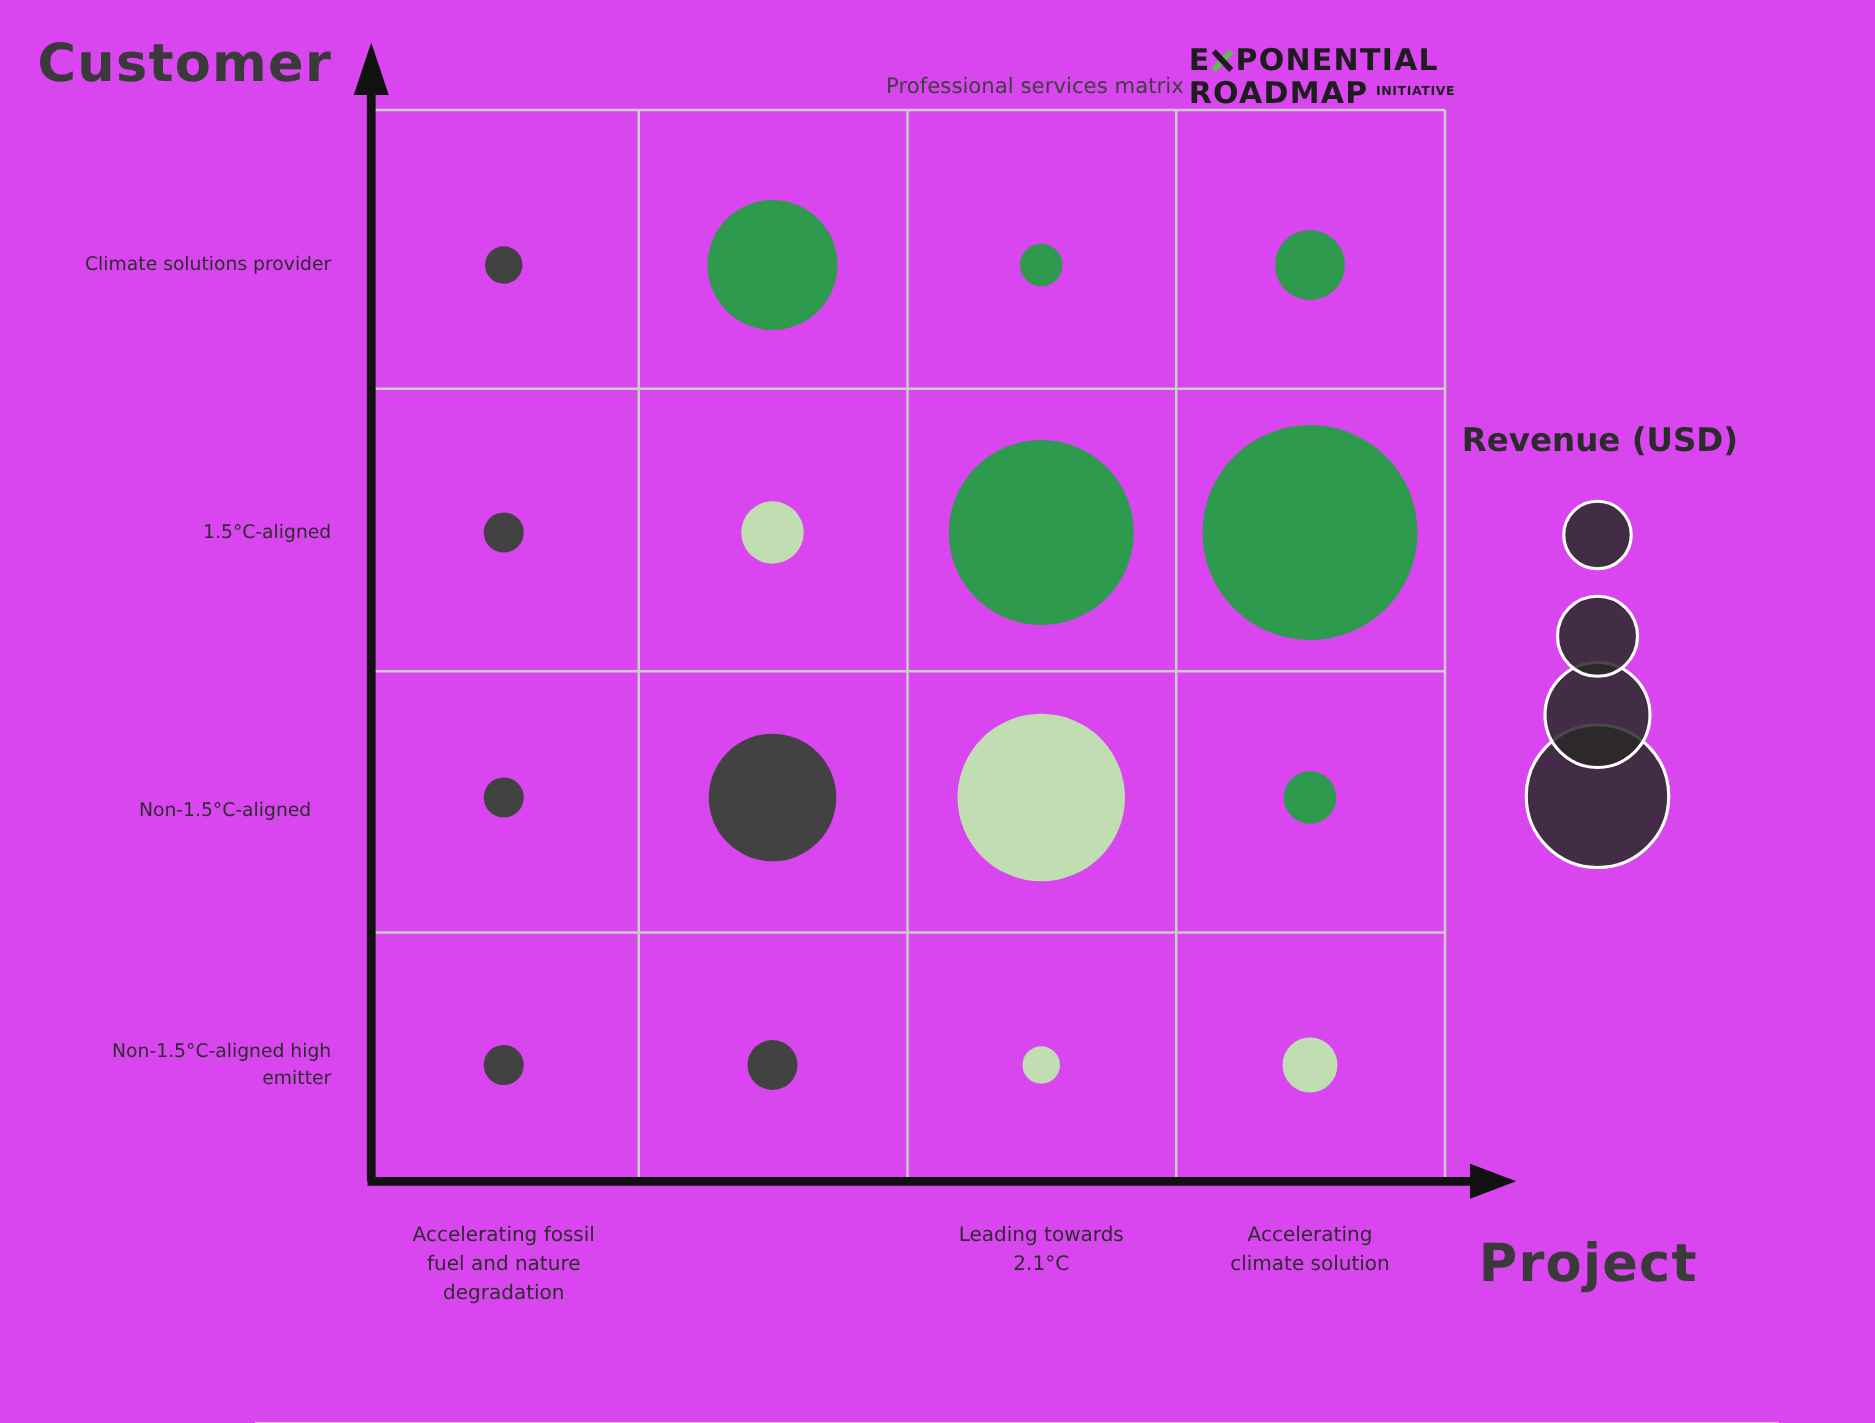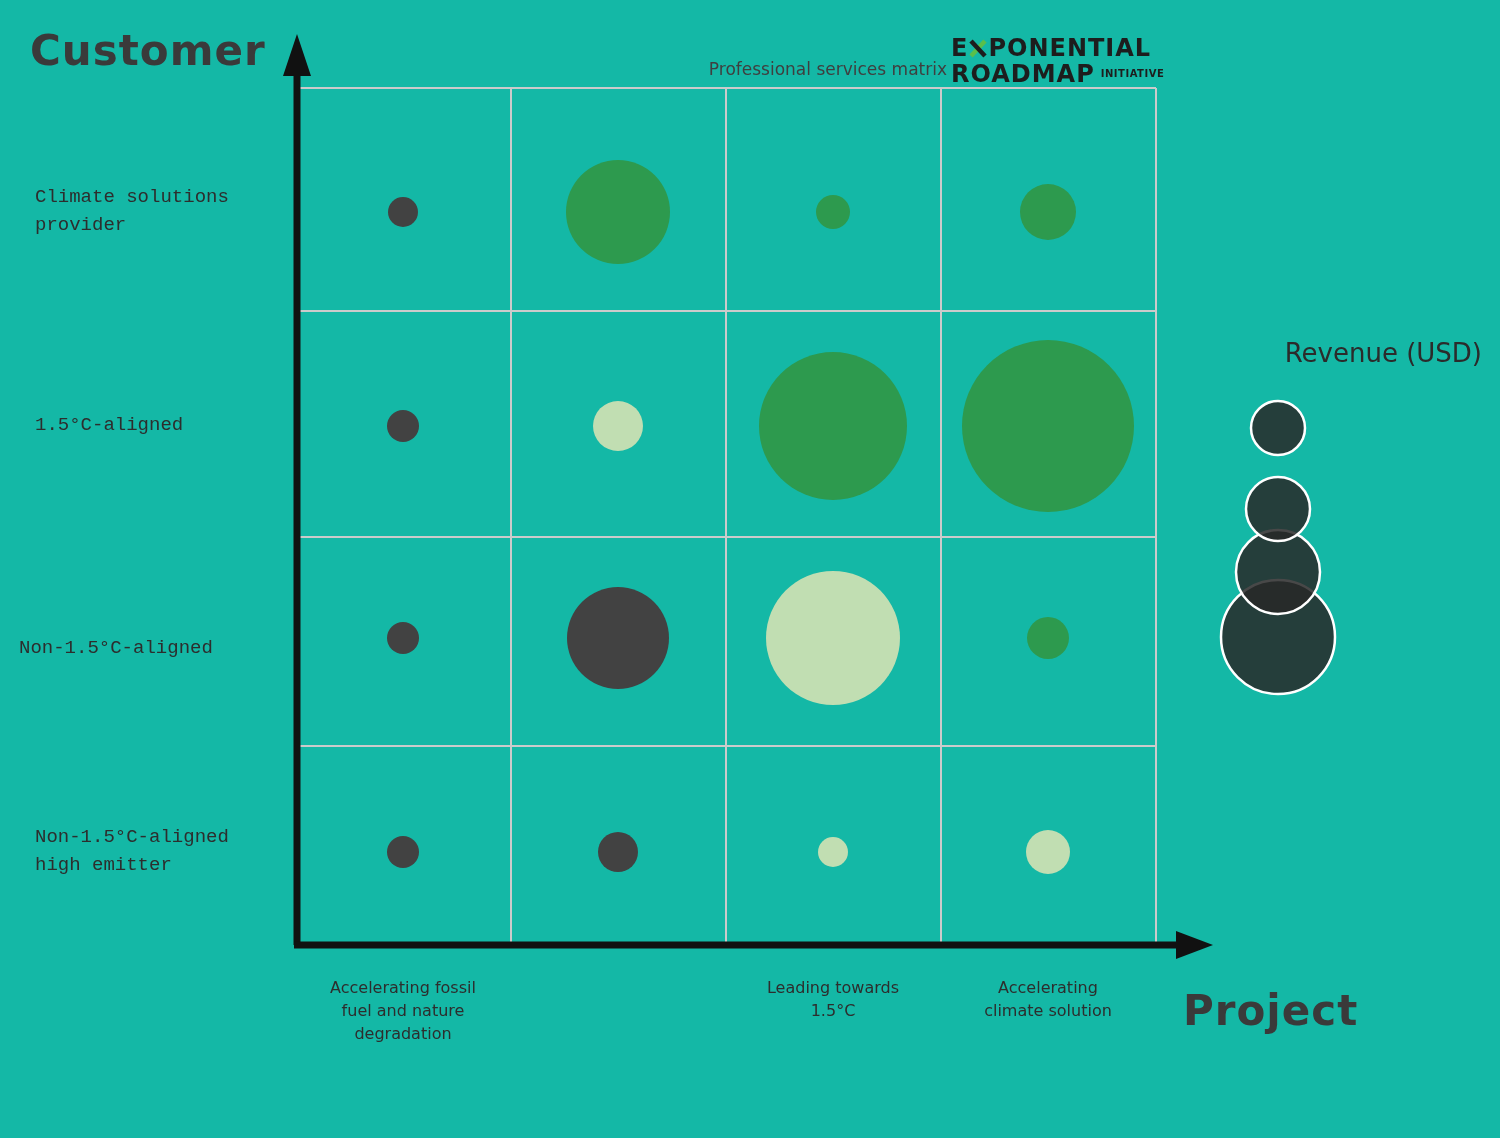--- a/index.html
+++ b/index.html
@@ -1,46 +1,45 @@
 <!DOCTYPE html>
 <html><head>
 <meta charset="utf-8">
 <style>
   html,body{margin:0;padding:0;background:#ffffff;}
   .stage{
-    position:relative;width:1500px;height:1138px;background:#14b8a6;overflow:hidden;
+    position:relative;width:1500px;height:1138px;background:#d946ef;overflow:hidden;
     font-family:"DejaVu Sans","Liberation Sans",sans-serif;color:#2d2d2d;
   }
   #chart-svg{position:absolute;left:0;top:0;}
   .y-title{
     position:absolute;left:30px;top:26px;font-size:42px;font-weight:bold;color:#3a3a3a;letter-spacing:1px;
   }
   .x-title{
     position:absolute;left:1183px;top:986px;font-size:42px;font-weight:bold;color:#3a3a3a;letter-spacing:1px;
   }
   .subtitle{
     position:absolute;right:553px;top:59px;font-size:17px;color:#3f3f3f;white-space:nowrap;
   }
   .logo{position:absolute;left:951px;top:36px;color:#1d1d1d;line-height:1;}
   .logo-line1{display:flex;align-items:center;font-weight:bold;font-size:24px;letter-spacing:1px;}
   .logo-line2{display:flex;align-items:center;font-weight:bold;font-size:24px;letter-spacing:1px;margin-top:2px;}
   .logo-x{margin:0 1px;}
   .logo-small{font-size:10px;letter-spacing:0.5px;margin-left:6px;}
   .row-label{
-    position:absolute;width:230px;text-align:left;font-size:19px;line-height:1.45;color:#2d2d2d;
+    position:absolute;width:230px;text-align:right;font-size:15px;line-height:1.45;color:#2d2d2d;
     transform:translateY(-50%);
-    font-family:Liberation Mono, monospace;
   }
   .col-label{
     position:absolute;text-align:center;font-size:16px;line-height:1.45;color:#2d2d2d;
     transform:translateX(-50%);
   }
   .legend-title{
-    position:absolute;left:1222px;top:338px;width:260px;text-align:right;
-    font-size:26px;font-weight:normal;color:#2b2b2b;
+    position:absolute;left:1150px;top:338px;width:260px;text-align:center;
+    font-size:26px;font-weight:bold;color:#2b2b2b;
   }
 </style>
 </head>
 <body>
 
 <div class="stage">
 
   <svg id="chart-svg" width="1500" height="1138" viewBox="0 0 1500 1138">
       <line x1="297" y1="88" x2="1156" y2="88" stroke="#cbcbcb" stroke-width="2"></line>
       <line x1="297" y1="311" x2="1156" y2="311" stroke="#cbcbcb" stroke-width="2"></line>
@@ -94,20 +93,20 @@
       <span class="logo-small">INITIATIVE</span>
     </div>
   </div>
 
   <div class="row-label" style="left:35px;top:212px;">Climate solutions provider</div>
   <div class="row-label" style="left:35px;top:426px;">1.5°C-aligned</div>
   <div class="row-label" style="left:19px;top:638px;margin-top:11px;">Non-1.5°C-aligned</div>
   <div class="row-label" style="left:35px;top:852px;">Non-1.5°C-aligned high emitter</div>
 
   <div class="col-label" style="left:403px;top:976px;width:175px;">Accelerating fossil fuel and nature degradation</div>
-  <div class="col-label" style="left:833px;top:976px;width:158px;">Leading towards 1.5°C</div>
+  <div class="col-label" style="left:833px;top:976px;width:158px;">Leading towards 2.1°C</div>
   <div class="col-label" style="left:1048px;top:976px;width:145px;">Accelerating climate solution</div>
 
   <div class="x-title">Project</div>
 
   <div class="legend-title">Revenue (USD)</div>
 
 </div>
 
 </body></html>

